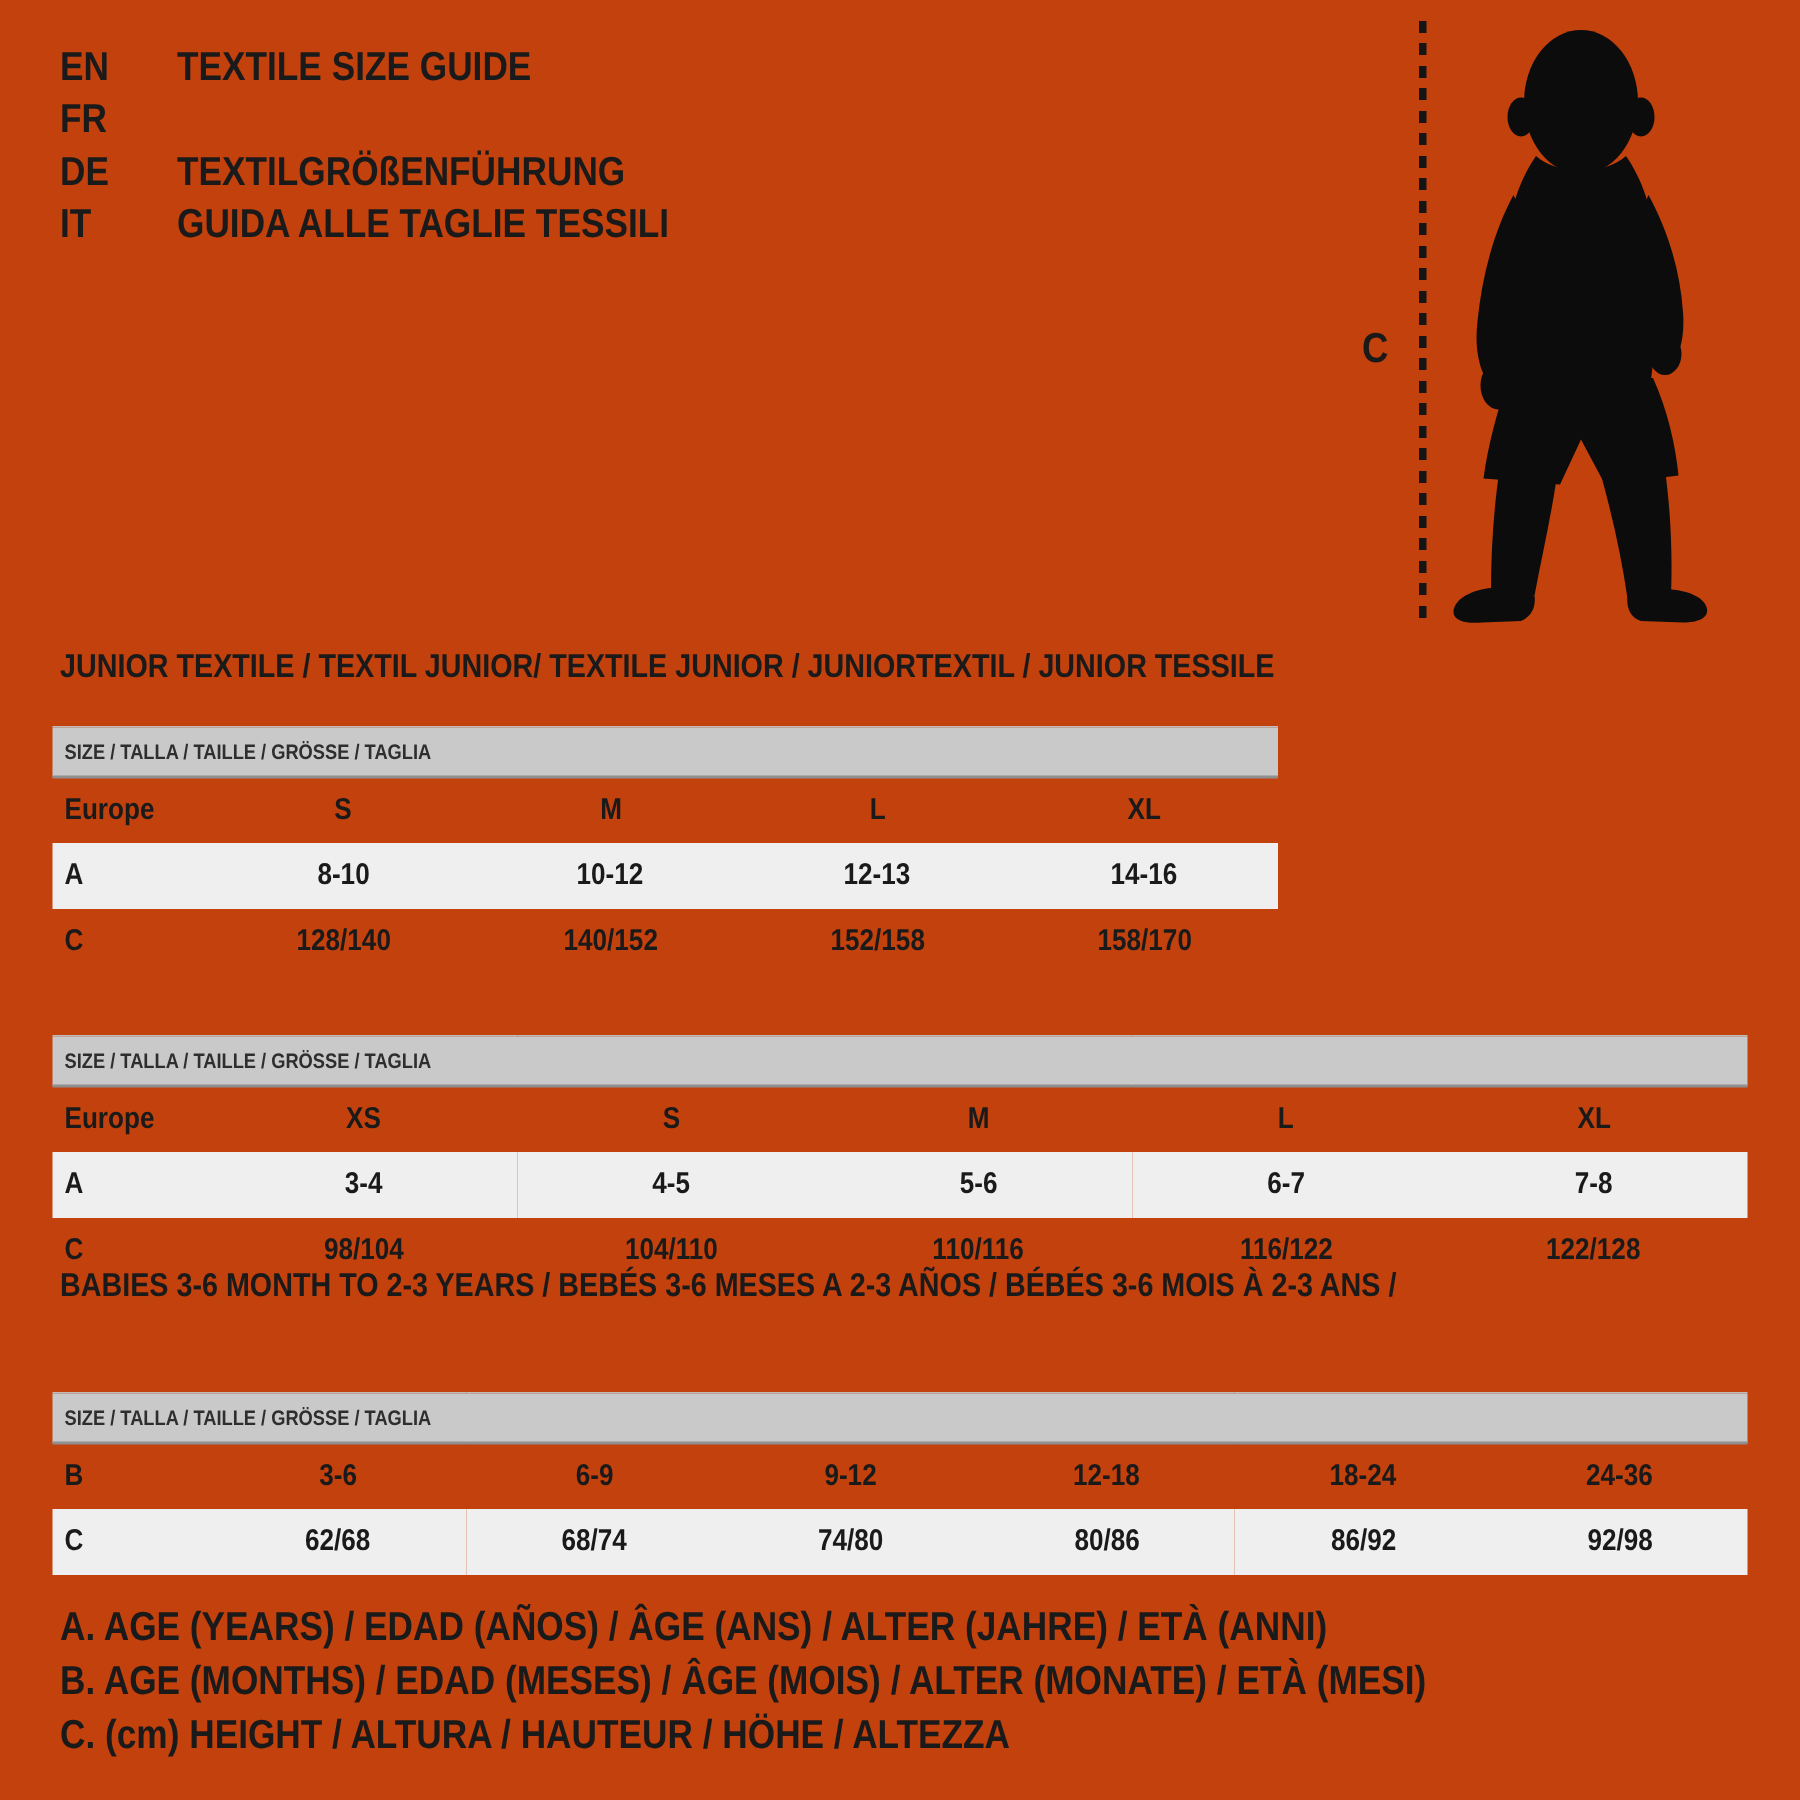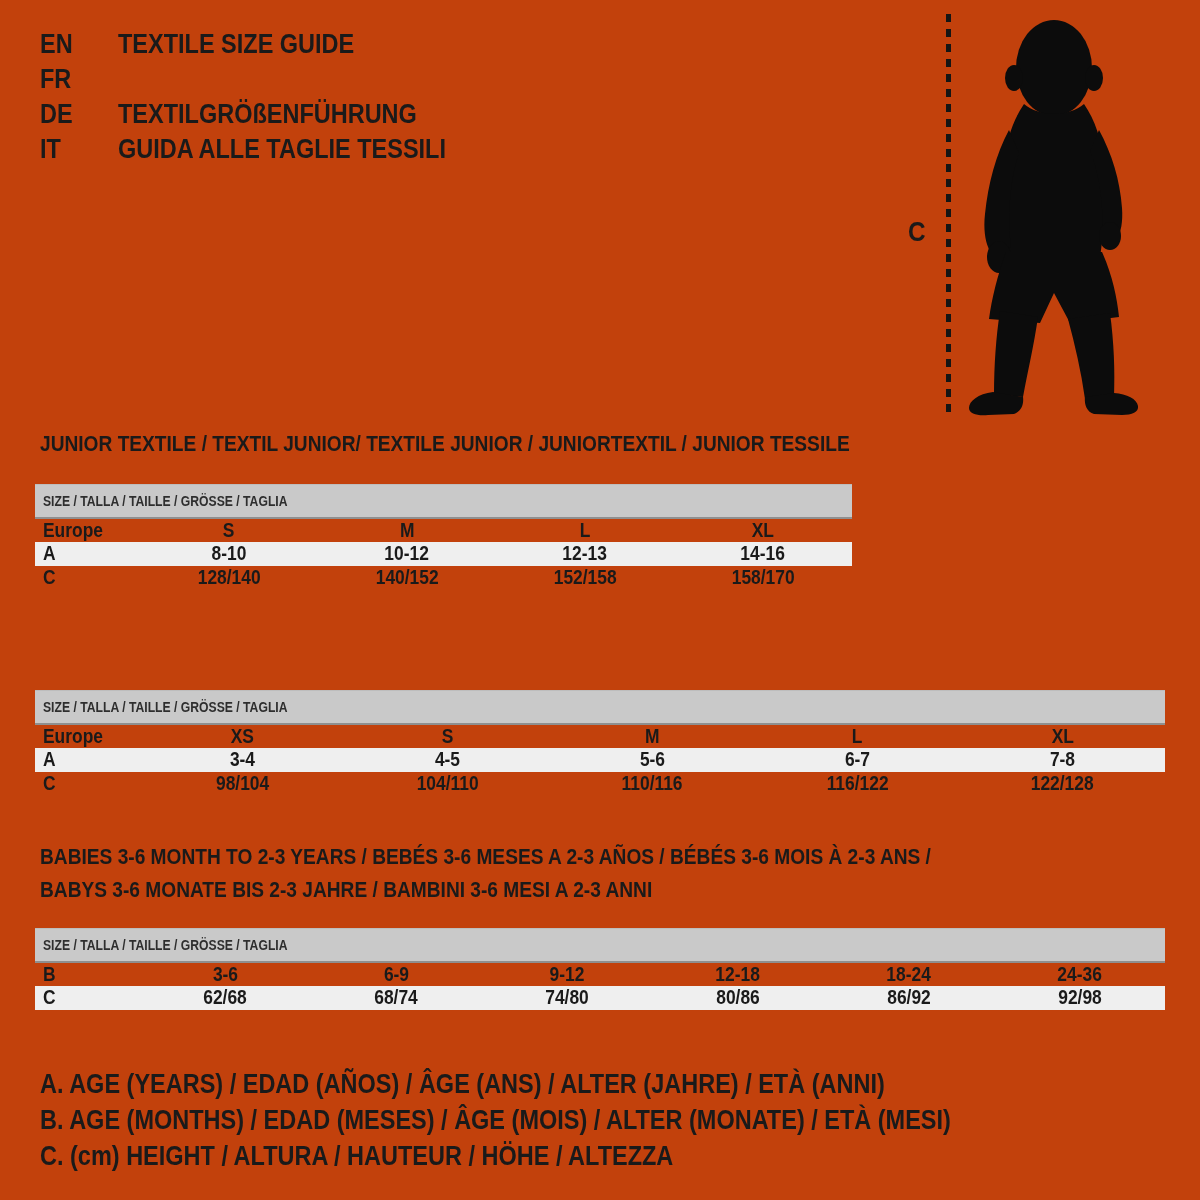--- a/index.html
+++ b/index.html
@@ -36,21 +36,21 @@
   .t-babies   { top:844px; }
   .t-babies .tline { height:33px;text-decoration:underline; }
   .subA { font-size:13px; vertical-align:-4px; }
 
   
   .tblwrap { position:absolute; }
   .w-junior   { left:35px; top:484px; width:817px; }
   .w-children { left:35px; top:690px; width:1130px; }
   .w-babies   { left:35px; top:928px; width:1130px; }
   table { width:100%; border-collapse:collapse; table-layout:fixed; font-size:20px; }
-  td { height:24px; text-align:center; vertical-align:middle; padding:0; }
+  td { height:44px; text-align:center; vertical-align:middle; padding:0; }
   td.lbl { text-align:left; padding-left:8px; }
   tr.bar td {
     background:var(--header-bar, #c9c9c9);
     border-bottom:2px solid #8f8f8f;
     border-top:1px solid #bdbdbd;
     text-align:left; padding-left:8px; height:33px; font-size:14px; color:#2e2e2e;
   }
   tr.alt td { background:var(--row-alt, #efefef); }
 
   
@@ -176,21 +176,20 @@
           <td><span class="czc">110/116</span></td>
           <td><span class="czc">116/122</span></td>
           <td><span class="czc">122/128</span></td>
         </tr>
       </tbody>
     </table>
   </div>
 
   <div class="sec-title t-babies">
     <div class="tline"><span class="cz">BABIES 3-6 MONTH TO 2-3 YEARS / BEBÉS 3-6 MESES A 2-3 AÑOS / BÉBÉS 3-6 MOIS À 2-3 ANS /</span></div>
-    <div class="tline"><span class="cz">BABYS 3-6 MONATE BIS 2-3 JAHRE / BAMBINI 3-6 MESI A 2-3 ANNI</span></div>
   </div>
   <div class="tblwrap w-babies">
     <table>
       <colgroup>
           <col style="width:105px">
           <col>
           <col>
           <col>
           <col>
           <col>

